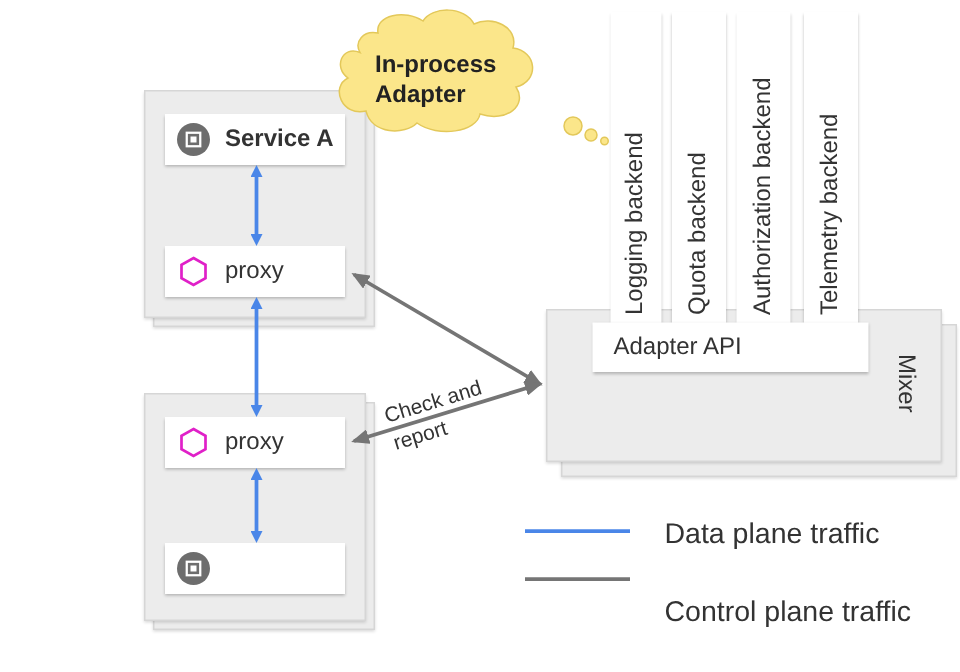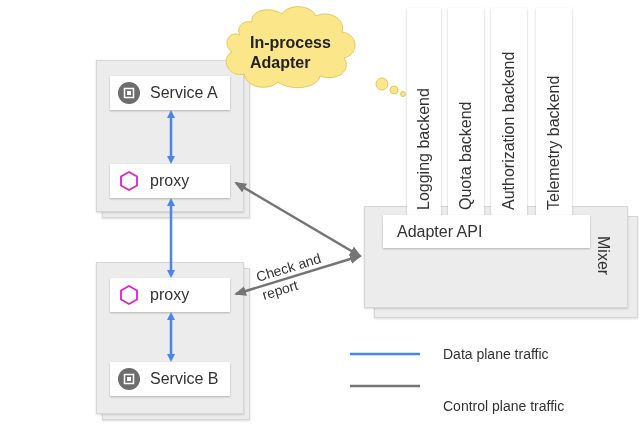--- a/index.html
+++ b/index.html
@@ -3,29 +3,29 @@
 <meta charset="utf-8">
 <style>
   html, body { margin:0; padding:0; background:#ffffff; }
   body { width:640px; height:448px; position:relative; overflow:hidden; font-family:"Liberation Sans", sans-serif; color:#333; }
   .abs { position:absolute; }
   .panel { position:absolute; background:#ececec; border:1px solid #d6d6d6; box-shadow:0 1px 2px rgba(0,0,0,0.15); }
   .card { position:absolute; background:#ffffff; box-shadow:0 1px 2px rgba(0,0,0,0.25); display:flex; align-items:center; font-size:16px; color:#333; }
   .card .lbl { margin-left:10px; }
   .backend { position:absolute; background:#ffffff; box-shadow:0 1px 2px rgba(0,0,0,0.25); }
   .backend .vtext { position:absolute; left:50%; bottom:6px; transform-origin:left bottom; transform:rotate(-90deg) translateY(50%); white-space:nowrap; font-size:16px; color:#333; }
-  .legend-text { position:absolute; font-size:14px; color:#333; }
+  .legend-text { position:absolute; font-size:19px; color:#333; }
   svg { position:absolute; left:0; top:0; }
 </style>
 </head>
 <body>
 
 <div class="panel" style="left:102px;top:66px;width:146px;height:150px;"></div>
 <div class="panel" style="left:96px;top:60px;width:146px;height:150px;"></div>
-<div class="card" style="left:110px;top:76px;width:120px;height:34px;">
+<div class="card" style="left:110px;top:76px;width:120px;height:34px;font-weight:bold;">
   <svg width="22" height="22" style="position:relative;margin-left:8px;" viewBox="0 0 22 22">
     <circle cx="11" cy="11" r="11" fill="#6d6d6d"></circle>
     <rect x="6.5" y="6.5" width="9" height="9" fill="none" stroke="#fff" stroke-width="1.5"></rect>
     <rect x="9" y="9" width="4" height="4" fill="#fff"></rect>
   </svg>
   <span class="lbl">Service A</span>
 </div>
 <div class="card" style="left:110px;top:164px;width:120px;height:34px;">
   <svg width="22" height="22" style="position:relative;margin-left:8px;" viewBox="0 0 22 22">
     <polygon points="11,2 19,6.5 19,15.5 11,20 3,15.5 3,6.5" fill="none" stroke="#e020c8" stroke-width="1.8"></polygon>
@@ -40,41 +40,40 @@
     <polygon points="11,2 19,6.5 19,15.5 11,20 3,15.5 3,6.5" fill="none" stroke="#e020c8" stroke-width="1.8"></polygon>
   </svg>
   <span class="lbl">proxy</span>
 </div>
 <div class="card" style="left:110px;top:362px;width:120px;height:34px;">
   <svg width="22" height="22" style="position:relative;margin-left:8px;" viewBox="0 0 22 22">
     <circle cx="11" cy="11" r="11" fill="#6d6d6d"></circle>
     <rect x="6.5" y="6.5" width="9" height="9" fill="none" stroke="#fff" stroke-width="1.5"></rect>
     <rect x="9" y="9" width="4" height="4" fill="#fff"></rect>
   </svg>
-  <span class="lbl">Service B</span>
 </div>
 
 <div class="panel" style="left:374px;top:216px;width:262px;height:100px;"></div>
 <div class="panel" style="left:364px;top:206px;width:262px;height:100px;"></div>
 <div class="abs" style="left:586px;top:236px;font-size:16px;color:#333;transform:rotate(90deg);transform-origin:left top;left:612px;">Mixer</div>
 
 <div class="backend" style="left:407px;top:8px;width:34px;height:208px;">
   <span class="vtext">Logging backend</span>
 </div>
 <div class="backend" style="left:448px;top:8px;width:36px;height:208px;">
   <span class="vtext">Quota backend</span>
 </div>
 <div class="backend" style="left:491px;top:8px;width:36px;height:208px;">
   <span class="vtext">Authorization backend</span>
 </div>
 <div class="backend" style="left:536px;top:8px;width:36px;height:208px;">
   <span class="vtext">Telemetry backend</span>
 </div>
 
-<div class="card" style="left:383px;top:215px;width:207px;height:33px;">
+<div class="card" style="left:395px;top:215px;width:184px;height:33px;">
   <span style="margin-left:14px;">Adapter API</span>
 </div>
 
 <svg width="640" height="448" viewBox="0 0 640 448">
   <defs>
     <marker id="ab" markerWidth="8" markerHeight="8" refX="4" refY="4" orient="auto-start-reverse" markerUnits="userSpaceOnUse">
       <path d="M0,0 L8,4 L0,8 Z" fill="#4a86e8"></path>
     </marker>
     <marker id="ag" markerWidth="12" markerHeight="10" refX="10" refY="5" orient="auto-start-reverse" markerUnits="userSpaceOnUse">
       <path d="M0,0 L12,5 L0,10 Z" fill="#757575"></path>

